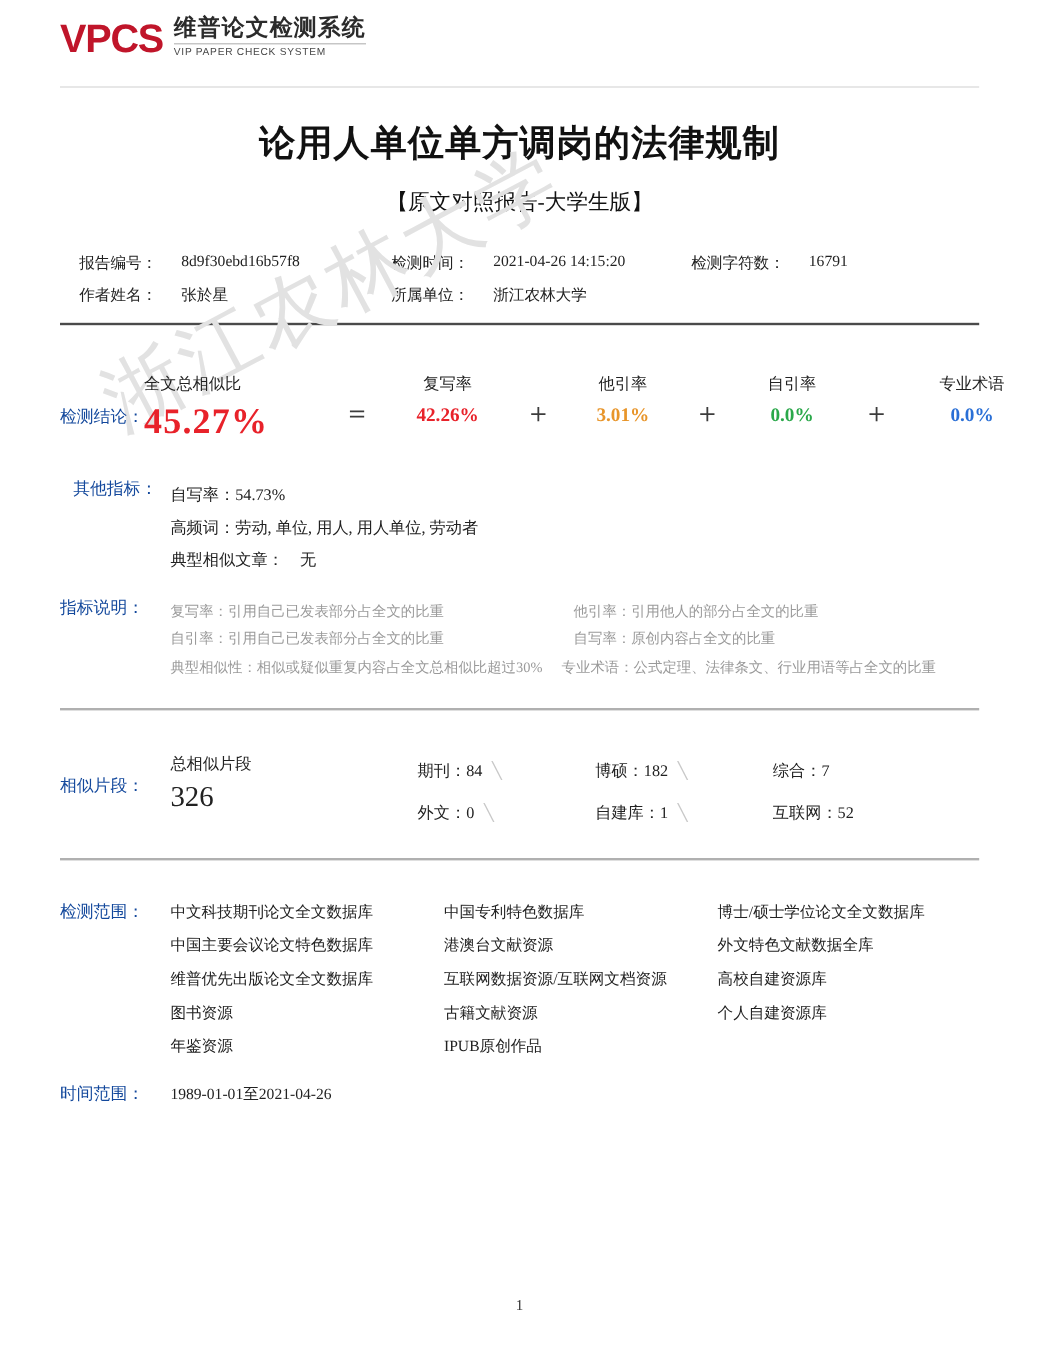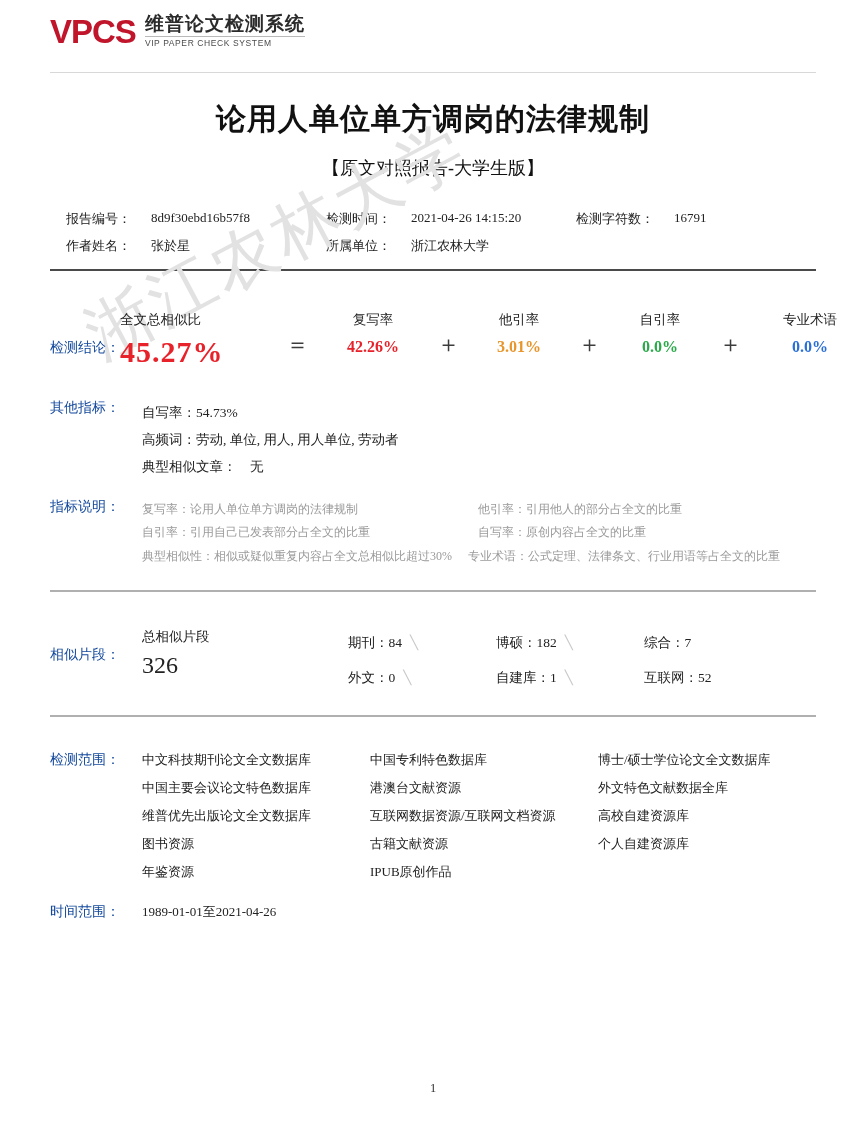--- a/index.html
+++ b/index.html
@@ -187,21 +187,21 @@
   .w-copy { min-width: 96px; }
   .w-other { min-width: 86px; }
   .w-self { min-width: 86px; }
   .w-term { min-width: 104px; }
 
   
   .other {
     display: flex;
     margin-top: 30px;
   }
-  .other .row-label { width: 92px; }
+  .other .row-label { width: 92px; text-align: center; }
   .other-body {
     font-size: 13.5px;
     line-height: 2.0;
     color: #222;
   }
 
   
   .explain {
     display: flex;
     margin-top: 18px;
@@ -367,21 +367,21 @@
       <div>自写率：54.73%</div>
       <div>高频词：劳动, 单位, 用人, 用人单位, 劳动者</div>
       <div>典型相似文章：　无</div>
     </div>
   </div>
 
   <div class="section explain">
     <div class="row-label">指标说明：</div>
     <div class="explain-grid">
       <div class="explain-line">
-        <div class="explain-col-a">复写率：论用人单位单方调岗的法律规制</div>
+        <div class="explain-col-a">复写率：引用自己已发表部分占全文的比重</div>
         <div class="explain-col-b">他引率：引用他人的部分占全文的比重</div>
       </div>
       <div class="explain-line">
         <div class="explain-col-a">自引率：引用自己已发表部分占全文的比重</div>
         <div class="explain-col-b">自写率：原创内容占全文的比重</div>
       </div>
       <div class="explain-line">
         <div class="explain-col-a" style="width:326px">典型相似性：相似或疑似重复内容占全文总相似比超过30%</div>
         <div class="explain-col-b">专业术语：公式定理、法律条文、行业用语等占全文的比重</div>
       </div>

